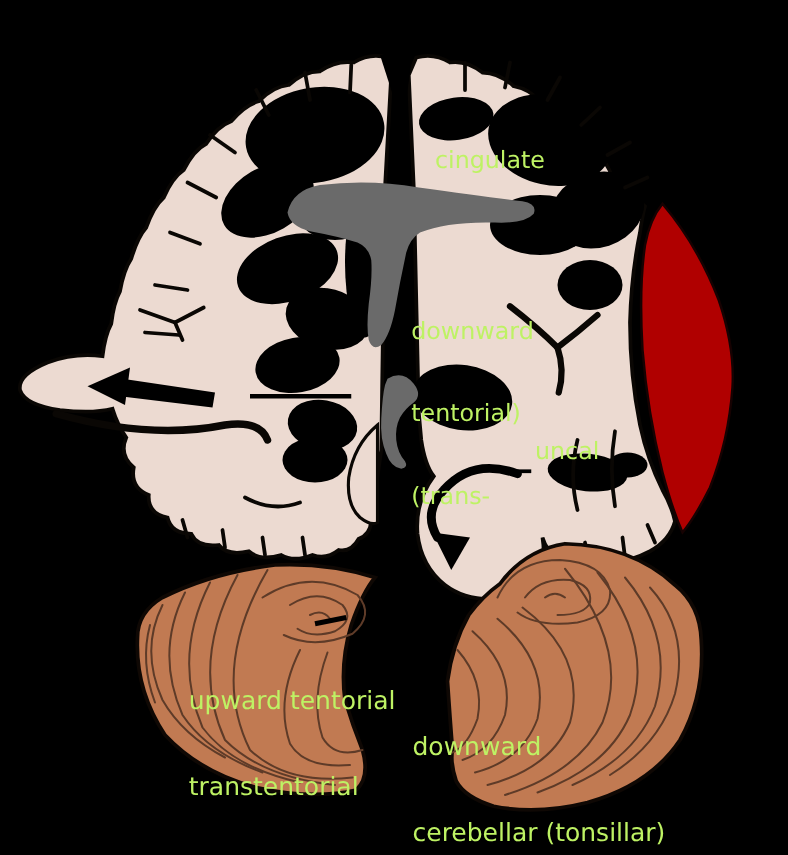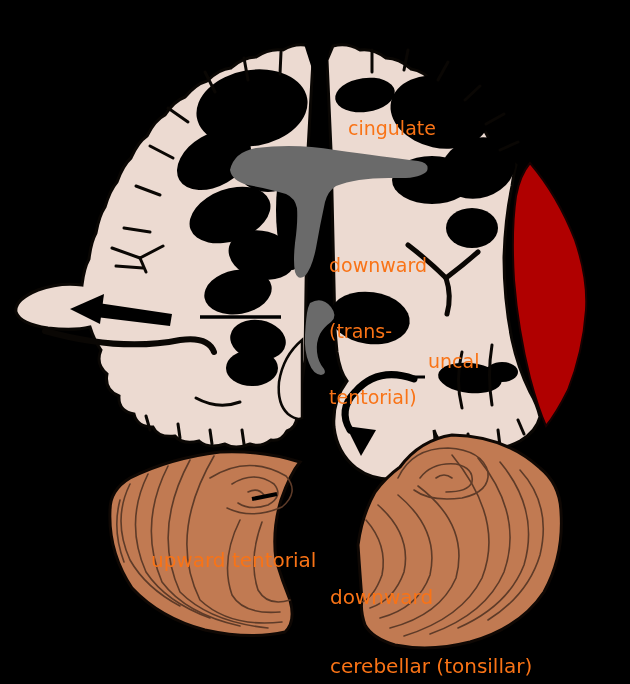--- a/index.html
+++ b/index.html
@@ -1,19 +1,19 @@
 <!DOCTYPE html>
 <html><head>
 <meta charset="utf-8">
 <style>
   html,body{margin:0;padding:0;background:#000;}
   #stage{position:relative;width:630px;height:684px;background:#000;overflow:hidden;
          font-family:"DejaVu Sans","Liberation Sans",sans-serif;}
   #stage svg{position:absolute;left:0;top:0;}
-  .lbl{position:absolute;color:#f97316;font-size:19px;line-height:22px;white-space:pre;z-index:5;}
+  .lbl{position:absolute;color:#bef264;font-size:19px;line-height:22px;white-space:pre;z-index:5;}
   .lbl.big{font-size:20px;line-height:23px;}
 </style>
 </head>
 <body>
 
 <div id="stage">
 <svg width="630" height="684" viewBox="0 0 630 684">
 
   <rect x="0" y="0" width="630" height="684" fill="#000000"></rect>
 
@@ -155,28 +155,29 @@
   </g>
 
   <line x1="407" y1="377" x2="425" y2="377" stroke="#000000" stroke-width="3"></line>
   <line x1="252" y1="499" x2="277" y2="494" stroke="#000000" stroke-width="4"></line>
 </svg>
 
   <div class="lbl" style="left:348px;top:117px">cingulate</div>
 
   <div class="lbl" style="left:329px;top:210px">
     <div>downward</div>
+    <div>tentorial)</div>
     <div>(trans-</div>
-    <div>tentorial)</div>
   </div>
 
 
   <div class="lbl" style="left:428px;top:350px">uncal</div>
 
   <div class="lbl big" style="left:151px;top:503px">
     <div>upward tentorial</div>
+    <div>transtentorial</div>
   </div>
 
   <div class="lbl big" style="left:330px;top:540px">
     <div>downward</div>
     <div>cerebellar (tonsillar)</div>
   </div>
 </div>
 
 </body></html>

